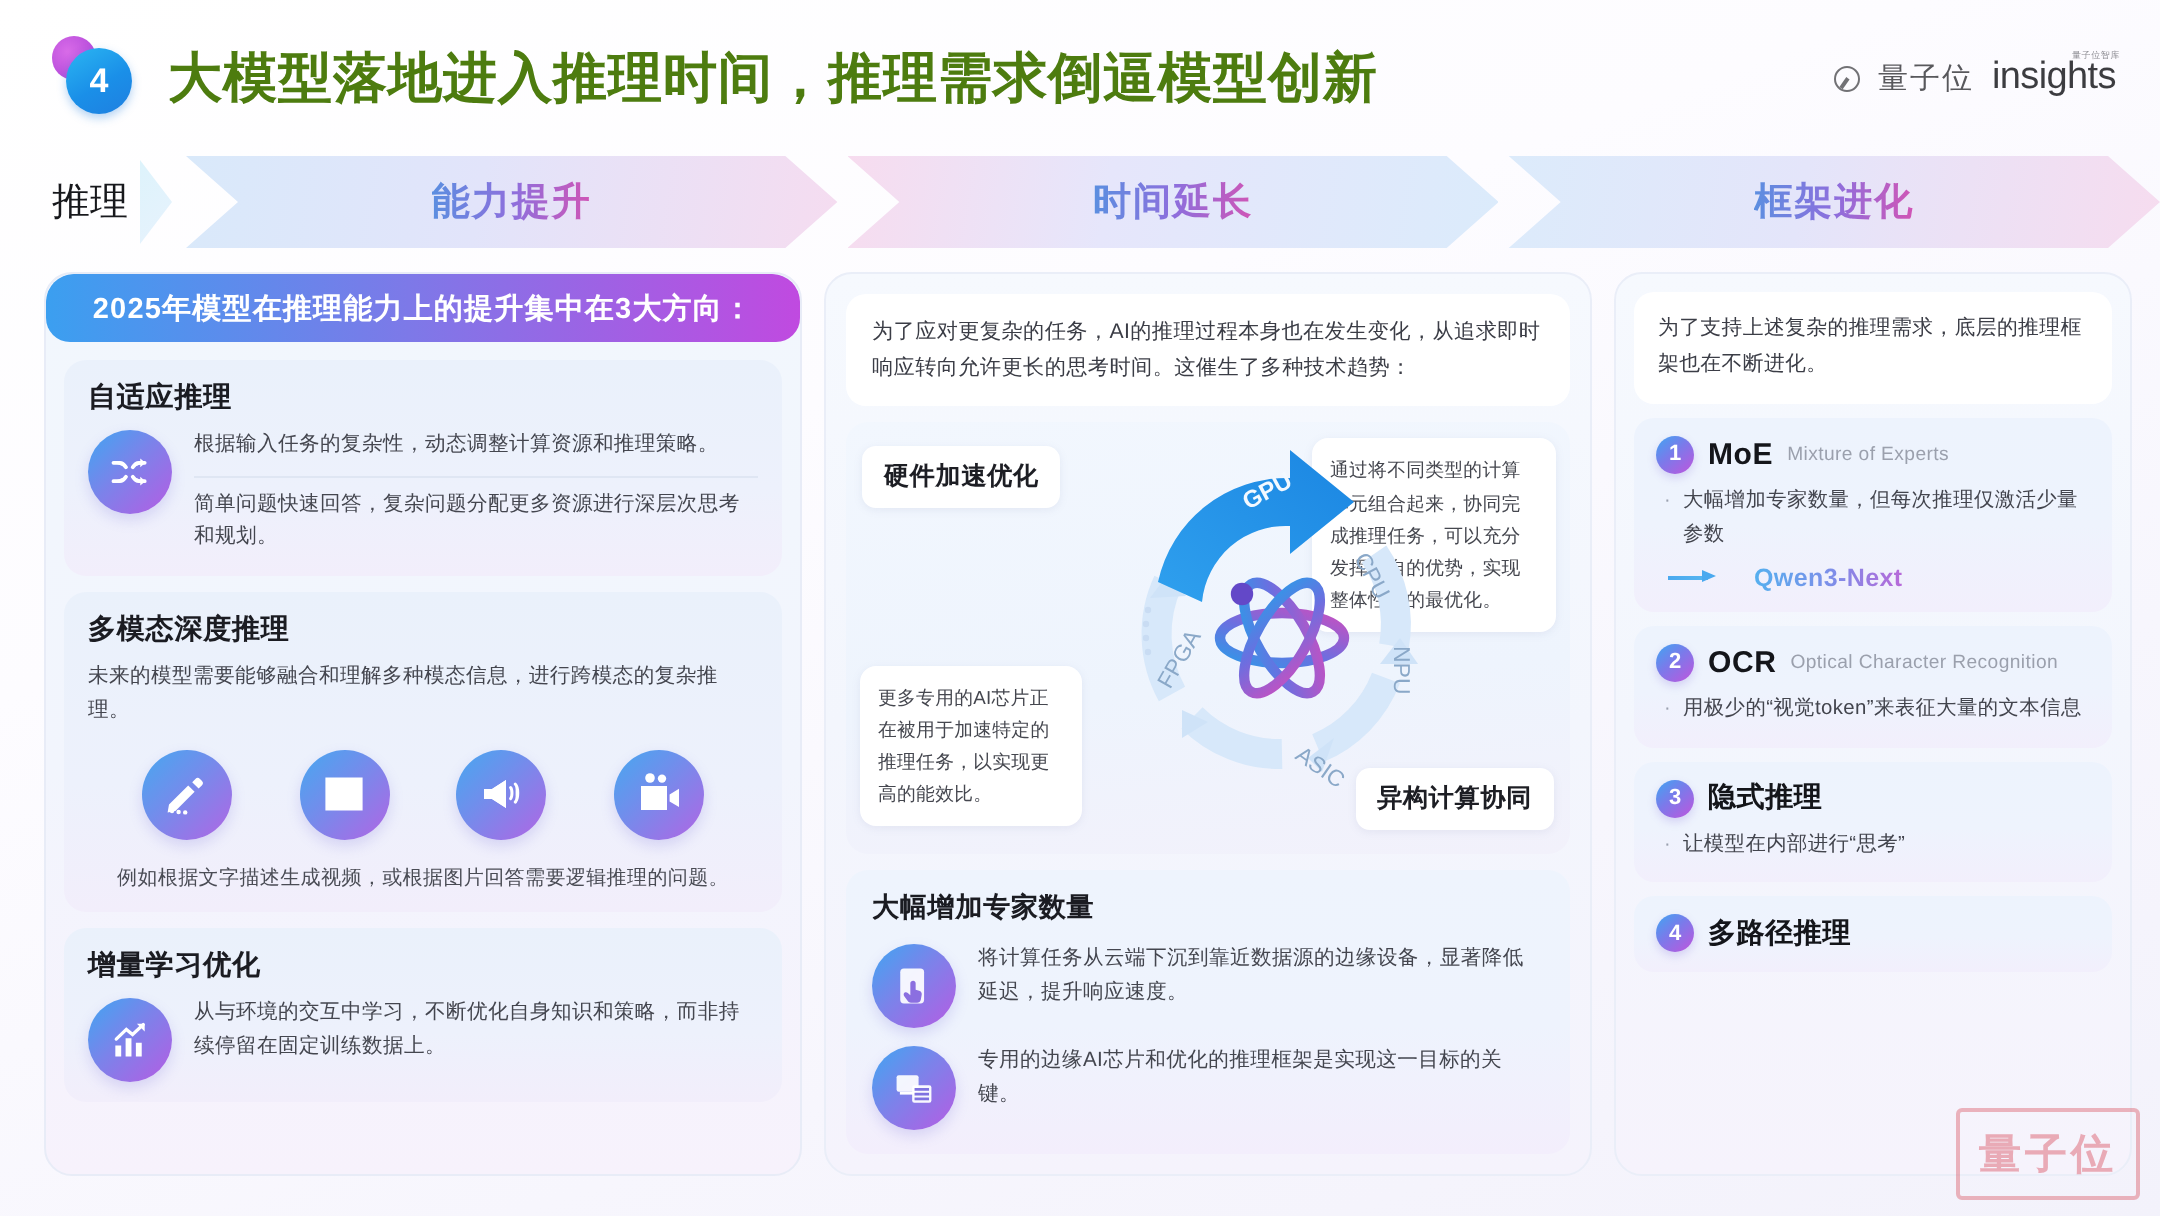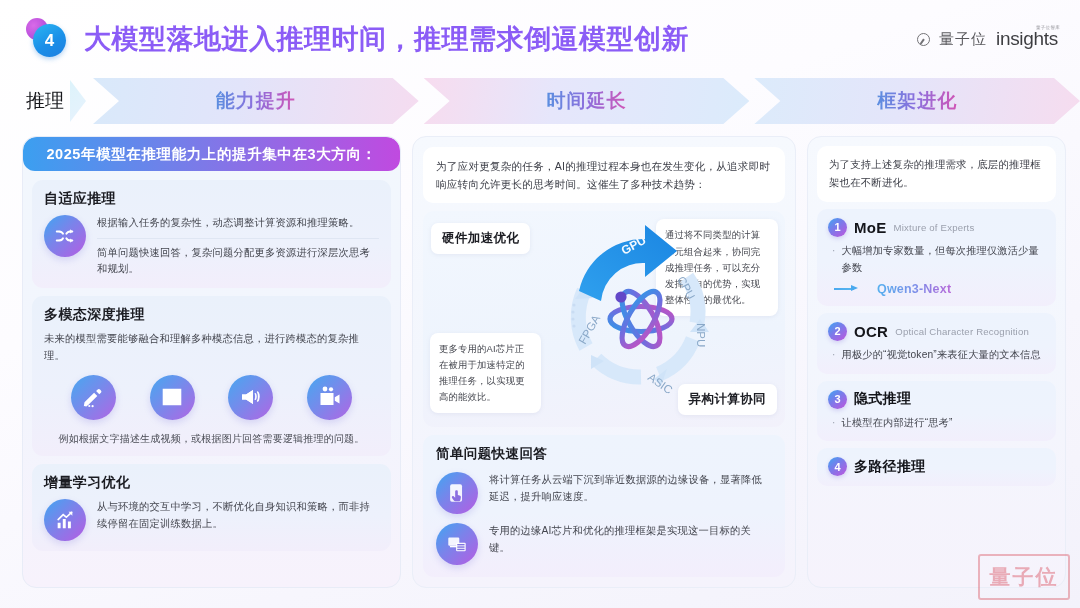--- a/index.html
+++ b/index.html
@@ -42,21 +42,21 @@
     background: linear-gradient(150deg, #2bb6f2 0%, #1a8fe8 55%, #1f7fe0 100%);
     color: #fff;
     font-size: 17px;
     font-weight: bold;
     display: flex; align-items: center; justify-content: center;
     box-shadow: 0 2px 5px rgba(40,130,220,.35);
   }
   .page-title {
     font-size: 27px;
     font-weight: bold;
-    color: #8b5cf6;
+    color: #4d7c0f;
     letter-spacing: .5px;
     margin-left: 14px;
     white-space: nowrap;
   }
   .brand {
     margin-left: auto;
     display: flex;
     align-items: center;
     gap: 9px;
     opacity: .85;
@@ -478,21 +478,21 @@
             <ellipse rx="31" ry="12.5"></ellipse>
             <ellipse rx="31" ry="12.5" transform="rotate(60)"></ellipse>
             <ellipse rx="31" ry="12.5" transform="rotate(120)"></ellipse>
             <circle r="5.6" cx="-20" cy="-22" stroke="none" fill="#6348c8"></circle>
           </g>
         </svg>
       </div>
     </div>
 
     <div class="edge-card">
-      <div class="edge-title">简单问题快速回答</div>
+      <div class="edge-title">大幅增加专家数量</div>
       <div class="edge-row">
         <div class="g-circle-sm">
           <svg viewBox="0 0 24 24">
               <rect x="4.5" y="2.5" width="13" height="19" rx="2" fill="#fff" opacity=".92"></rect>
               <path d="M10 10.5c0-.8.7-1.4 1.5-1.4s1.4.6 1.4 1.4v3.6l1.9.5c1 .3 1.6 1.2 1.4 2.2l-.5 2.7c-.2 1-1 1.6-2 1.6h-3.4c-.7 0-1.3-.3-1.7-.9l-2-2.8c-.4-.6-.3-1.4.3-1.8.5-.4 1.2-.3 1.7.2l1.4 1.3z" fill="#8b6fe0"></path>
             </svg>
         </div>
         <div class="txt-line">将计算任务从云端下沉到靠近数据源的边缘设备，显著降低延迟，提升响应速度。</div>
       </div>
       <div class="edge-row">

